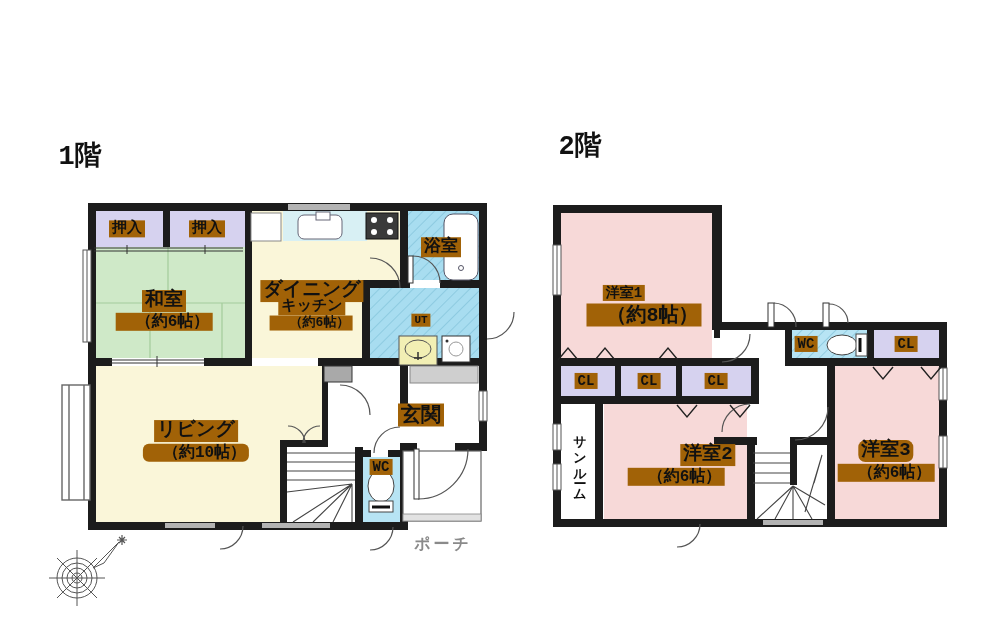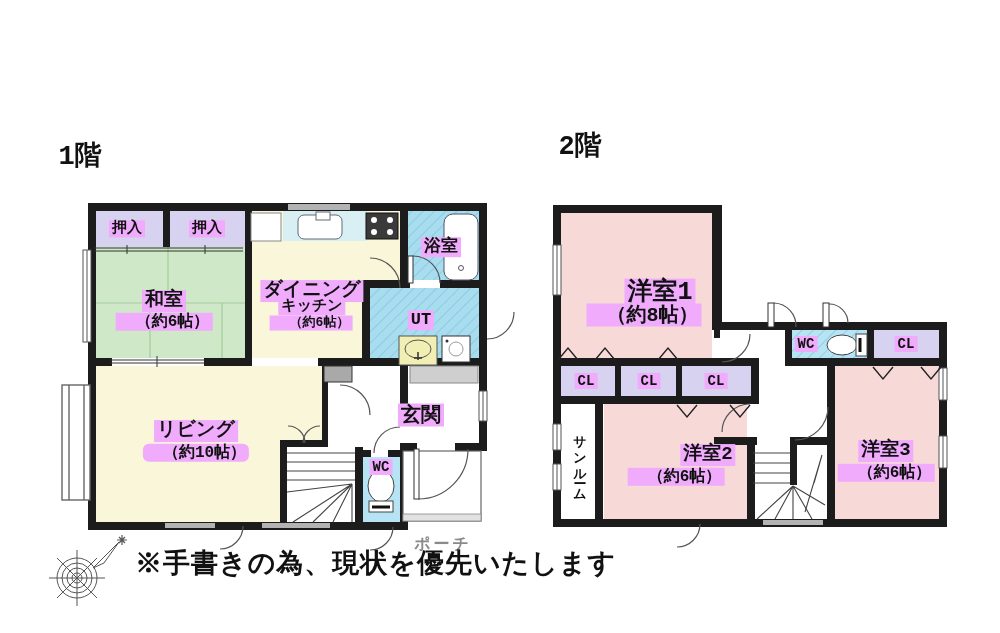--- a/index.html
+++ b/index.html
@@ -9,21 +9,21 @@
   .f-tatami{fill:var(--tatami_green);}
   .f-cl{fill:var(--closet_lavender);}
   .f-yellow{fill:var(--room_yellow);}
   .f-blue{fill:var(--wet_blue);}
   .f-bluel{fill:var(--wet_blue_light);}
   .f-pink{fill:var(--room_pink);}
   .f-counter{fill:var(--counter_cyan);}
   .f-basin{fill:var(--basin_yellow);}
   .wall{fill:var(--wall);}
   .wing{fill:var(--window_gray);}
-  .lbl{position:absolute;transform:translate(-50%,-50%);background:#f0abfc;padding:0 3px;
+  .lbl{position:absolute;transform:translate(-50%,-50%);background:#a16207;padding:0 3px;
        white-space:nowrap;font-weight:600;line-height:1.15;text-align:center;}
   .title{position:absolute;font-size:27px;font-weight:700;background:none;}
   .sz{font-weight:600;padding-left:20px;}
   .lbl-porch{color:var(--porch_text);letter-spacing:3px;margin-top:48px;}
   .vert{writing-mode:vertical-rl;letter-spacing:2px;}
   #note{position:absolute;left:135px;top:545px;font-size:27px;font-weight:600;letter-spacing:1px;}
 </style>
 </head>
 <body>
 
@@ -254,35 +254,34 @@
 <div class="lbl title" style="left:551px;top:148px;margin-left:29px;">2階</div>
 
 <div class="lbl" style="left:127px;top:229px;font-size:15px;">押入</div>
 <div class="lbl" style="left:207px;top:229px;font-size:15px;">押入</div>
 <div class="lbl" style="left:164px;top:301px;font-size:19px;">和室</div>
 <div class="lbl sz" style="left:164px;top:322px;font-size:16px;">（約6帖）</div>
 <div class="lbl" style="left:312px;top:291px;font-size:19px;">ダイニング</div>
 <div class="lbl" style="left:312px;top:307px;font-size:15px;">キッチン</div>
 <div class="lbl sz" style="left:311px;top:323px;font-size:13px;">（約6帖）</div>
 <div class="lbl" style="left:441px;top:247px;font-size:17px;">浴室</div>
-<div class="lbl" style="left:421px;top:320px;font-size:17px;font-weight:700;">UT</div>
+<div class="lbl" style="left:421px;top:320px;font-size:11px;font-weight:700;">UT</div>
 <div class="lbl" style="left:196px;top:431px;font-size:19px;text-align:center;">リビング</div>
 <div class="lbl sz" style="left:196px;top:453px;font-size:16px;border-radius:6px;">（約10帖）</div>
 <div class="lbl" style="left:421px;top:415px;font-size:20px;">玄関</div>
 <div class="lbl" style="left:381px;top:467px;font-size:14px;font-weight:700;">WC</div>
 <div class="lbl lbl-porch" style="left:443px;top:497px;font-size:16px;background:none;">ポーチ</div>
 
-<div class="lbl" style="left:660px;top:293px;font-size:25px;">洋室1</div>
+<div class="lbl" style="left:624px;top:293px;font-size:14px;">洋室1</div>
 <div class="lbl sz" style="left:644px;top:315px;font-size:20px;">（約8帖）</div>
 <div class="lbl" style="left:586px;top:381px;font-size:14px;font-weight:700;">CL</div>
 <div class="lbl" style="left:649px;top:381px;font-size:14px;font-weight:700;">CL</div>
 <div class="lbl" style="left:716px;top:381px;font-size:14px;font-weight:700;">CL</div>
 <div class="lbl" style="left:906px;top:344px;font-size:14px;font-weight:700;">CL</div>
 <div class="lbl" style="left:806px;top:344px;font-size:14px;font-weight:700;">WC</div>
 <div class="lbl vert" style="left:578px;top:461px;font-size:13px;background:none;">サンルーム</div>
 <div class="lbl" style="left:676px;top:455px;font-size:19px;margin-left:32px;">洋室2</div>
 <div class="lbl sz" style="left:676px;top:477px;font-size:16px;">（約6帖）</div>
-<div class="lbl" style="left:886px;top:451px;font-size:19px;">洋室3</div>
+<div class="lbl" style="left:886px;top:451px;font-size:19px;border-radius:7px;">洋室3</div>
 <div class="lbl sz" style="left:886px;top:473px;font-size:16px;">（約6帖）</div>
 
-<div id="note">※手書きの為、現状を優先いたします</div>
 
 </div>
 
 </body></html>

